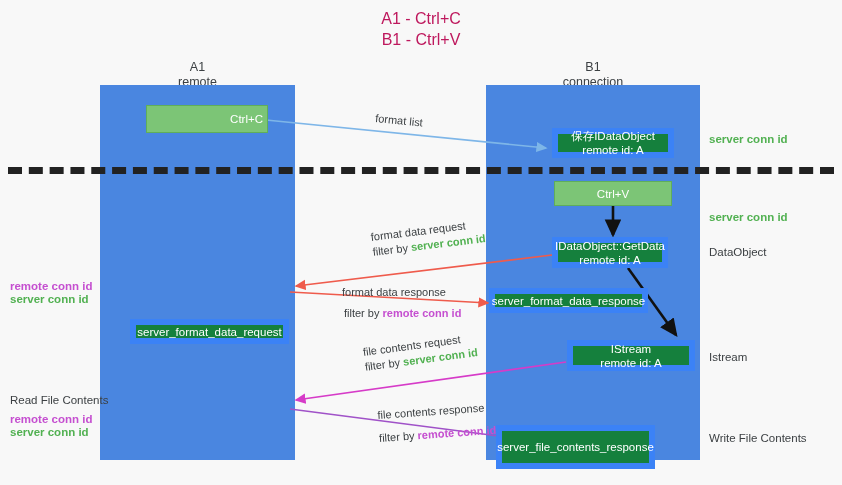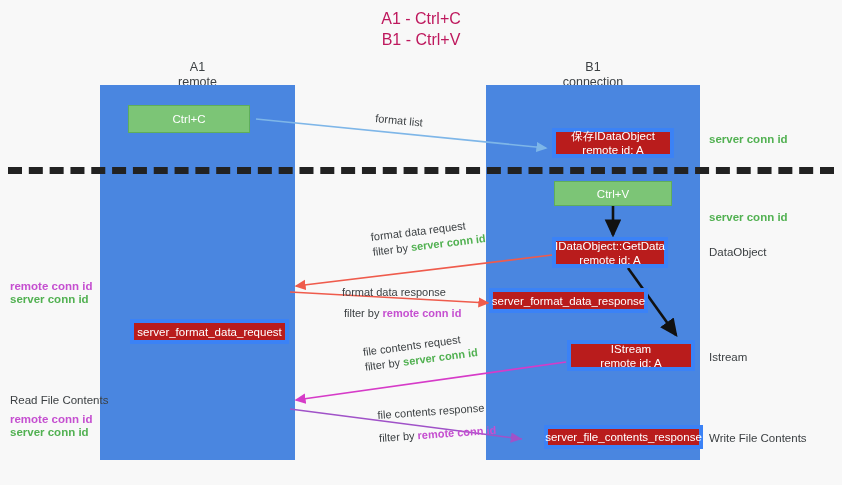--- a/index.html
+++ b/index.html
@@ -59,21 +59,21 @@
     flex-direction: column;
     align-items: center;
     justify-content: center;
     color: #ffffff;
     font-size: 11.5px;
     line-height: 14px;
     text-align: center;
     padding: 2px 4px;
   }
   .box.green { background: #7cc576; border: 1px solid #5fae5a; }
-  .box.orange { background: #b91c1c; border: 4px solid #3b82f6; }
+  .box.orange { background: #15803d; border: 6px solid #3b82f6; }
   .box .l2 { display: block; }
 
   
   #dash-line {
     left: 8px;
     top: 167px;
     width: 826px;
     height: 0;
     border-top: 7px dashed #222222;
   }
@@ -158,21 +158,21 @@
 
     <path d="M628,268 L676,335" stroke="#111111" stroke-width="2.6" fill="none" marker-end="url(#ah-black)"></path>
 
     <path d="M566,362 L296,400" stroke="#d63bc8" stroke-width="1.6" fill="none" marker-end="url(#ah-magenta)"></path>
 
     <path d="M290,409 L522,439" stroke="#a052c8" stroke-width="1.6" fill="none" marker-end="url(#ah-purple)"></path>
   </svg>
 
   <div class="abs" id="dash-line"></div>
 
-  <div class="abs box green" style="left:128px; top:105px; width:122px; height:28px;">
+  <div class="abs box green" style="left:146px; top:105px; width:122px; height:28px;align-items:flex-end;">
     <span>Ctrl+C</span>
   </div>
 
   <div class="abs box orange" style="left:552px; top:128px; width:122px; height:30px;">
     <span>保存IDataObject</span>
     <span class="l2">remote id: A</span>
   </div>
 
   <div class="abs box green" style="left:554px; top:181px; width:118px; height:25px;">
     <span>Ctrl+V</span>
@@ -190,21 +190,21 @@
 
   <div class="abs box orange" style="left:130px; top:275px; width:159px; height:25px;margin-top:44px;">
     <span>server_format_data_request</span>
   </div>
 
   <div class="abs box orange" style="left:489px; top:288px; width:159px; height:25px;">
     <span>server_format_data_response</span>
   </div>
 
 
-  <div class="abs box orange" style="left:544px; top:425px; width:159px; height:24px;">
+  <div class="abs box orange" style="left:496px; top:425px; width:159px; height:44px;">
     <span>server_file_contents_response</span>
   </div>
 
   <div class="abs side-label green-txt" style="left:709px; top:132px;">server conn id</div>
 
   <div class="abs side-label green-txt" style="left:709px; top:210px;">server conn id</div>
 
   <div class="abs side-label plain" style="left:709px; top:245px;">DataObject</div>
 
   <div class="abs side-label plain" style="left:709px; top:350px;">Istream</div>

